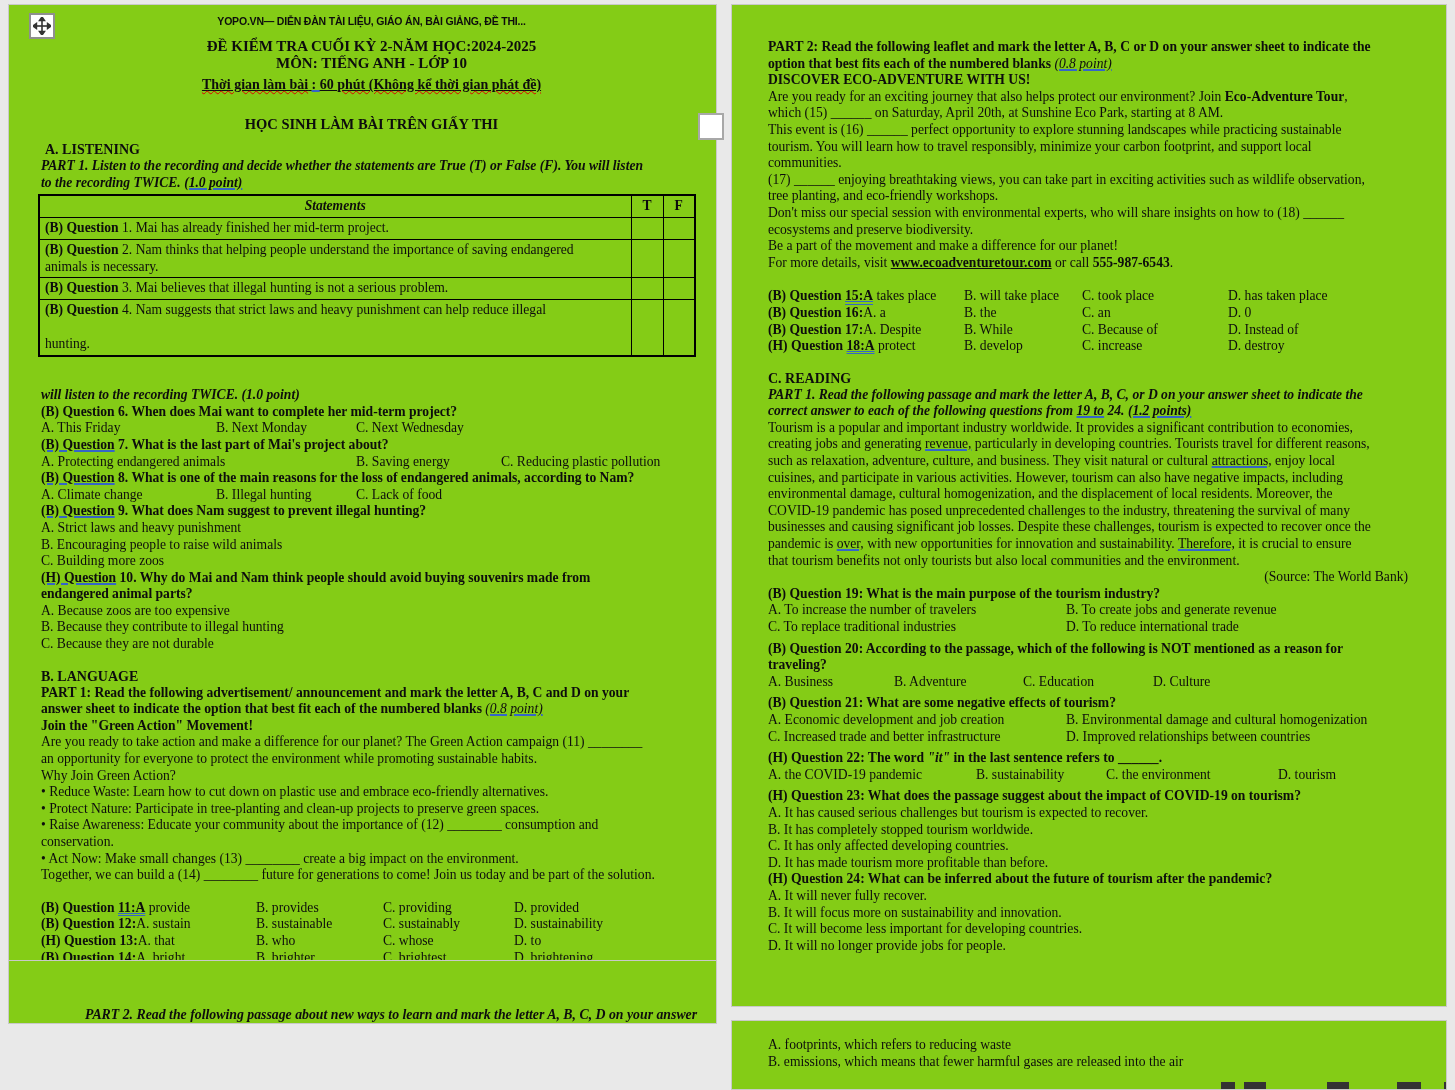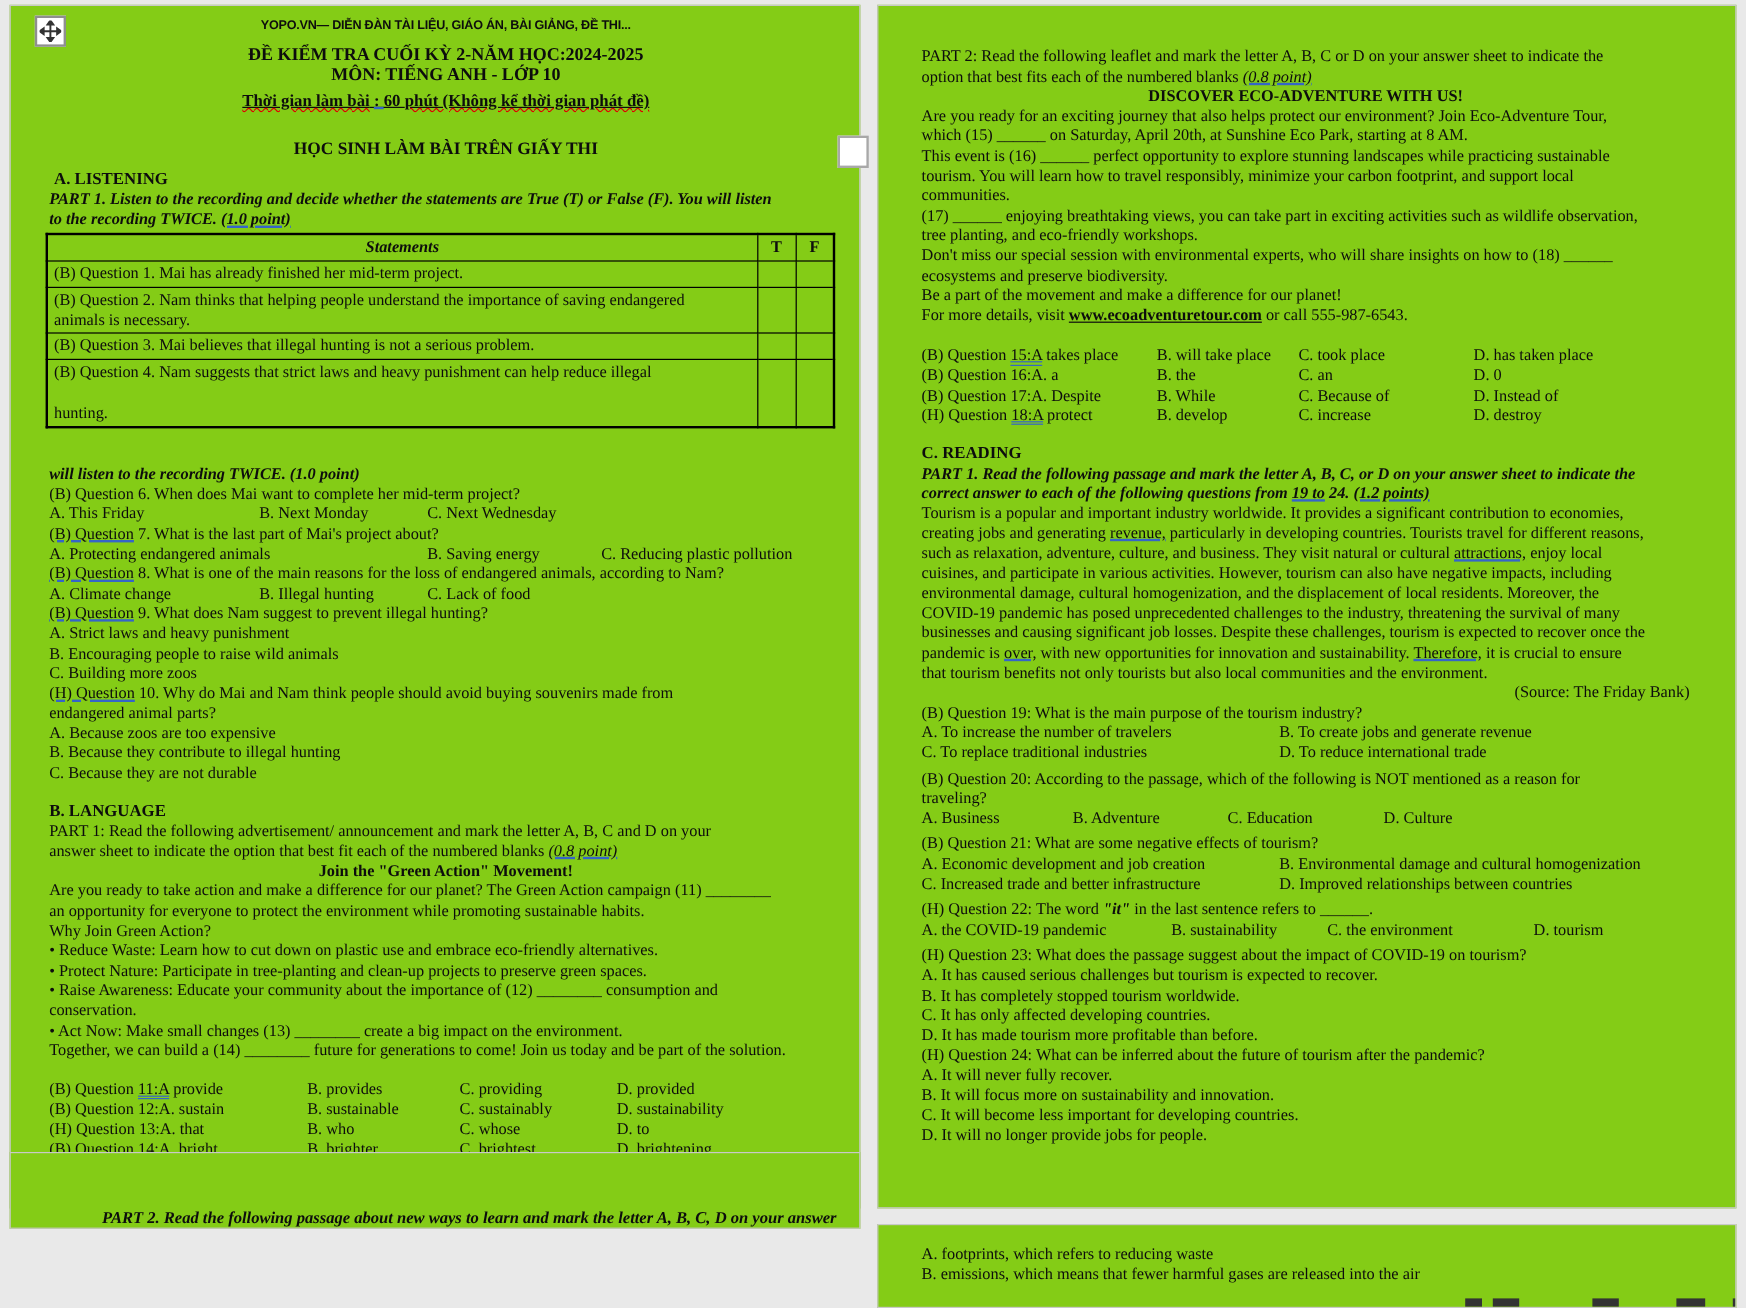--- a/index.html
+++ b/index.html
@@ -11,42 +11,42 @@
   .pg2{left:731px;top:4px;width:716px;height:1003px;padding:34px 38px 0 36px}
   .pg3{left:8px;top:960px;width:709px;height:64px;padding:46px 14px 15px 76px}
   .pg4{left:731px;top:1020px;width:716px;height:70px;padding:16px 38px 0 36px}
   .tx{font-size:13.6px;line-height:16.6px}
   .hdr{font-family:"Liberation Sans",sans-serif;font-weight:bold;font-size:10.5px;letter-spacing:-.2px;text-align:center;margin-top:4px}
   .t1{font-size:15px;font-weight:bold;text-align:center}
   .mtt{margin-top:11px}
   .time{font-size:14px;font-weight:bold;text-align:center;text-decoration:underline;margin-top:5px}
   .note{font-size:14.5px;font-weight:bold;text-align:center;margin-top:23px}
   .sec{font-size:14px;font-weight:bold;margin-top:9px;margin-left:4px}
-  .b{font-weight:normal}
+  .b{font-weight:bold}
   .i{font-style:italic}
   .bi{font-weight:bold;font-style:italic}
   .lk{text-decoration:underline;text-decoration-color:#3565c8;text-decoration-thickness:1.5px}
   .bi.lk,.b.lk{text-decoration:underline;text-decoration-color:#3565c8;text-decoration-thickness:1.5px}
   .lkd{text-decoration:underline double #3565c8}
   .wavy{text-decoration:underline wavy #e00000;text-decoration-thickness:1px}
   .bu{font-weight:bold;text-decoration:underline}
   table.tb{border-collapse:collapse;width:658px;margin-top:3px;margin-left:-3px;font-size:13.6px;line-height:16.8px}
   table.tb th,table.tb td{border:1px solid #000;padding:2px 5px;vertical-align:top}
   table.tb{border:2px solid #000}
   th.st{text-align:center;font-weight:bold;font-style:italic}
   th.tf{width:32px;text-align:center;font-weight:bold;font-style:normal}
   .g3a{display:grid;grid-template-columns:175px 140px 1fr}
   .g3b{display:grid;grid-template-columns:315px 145px 1fr}
   .g4a{display:grid;grid-template-columns:215px 127px 131px 1fr}
   .g4b{display:grid;grid-template-columns:196px 118px 146px 1fr}
   .g2{display:grid;grid-template-columns:298px 1fr}
   .g4c{display:grid;grid-template-columns:126px 129px 130px 1fr}
   .g4d{display:grid;grid-template-columns:208px 130px 172px 1fr}
   .g3a>*,.g3b>*,.g4a>*,.g4b>*,.g4c>*,.g4d>*{white-space:nowrap}
-  .ctr{text-align:center;font-weight:bold}
+  .ctr{font-weight:bold}
   .right{text-align:right}
   .mt16{margin-top:16px}
   .mt14{margin-top:14px}
   .mt5{margin-top:5px}
   .mv{position:absolute;left:20px;top:8px;width:26px;height:26px;border:2px solid #8f8f8f;background:#fff;display:flex;align-items:center;justify-content:center;z-index:6}
   .chk{position:absolute;left:689px;top:108px;width:26px;height:27px;border:2px solid #a8a8a8;background:#fff;z-index:6}
   .frag{position:absolute;background:#333;height:7px;bottom:0}
 </style>
 </head>
 <body>
@@ -193,21 +193,21 @@
     <div class="tx g4b">
       <span><span class="b">(H) Question </span><span class="b lkd">18:A</span><span> protect</span></span>
       <span>B. develop</span>
       <span>C. increase</span>
       <span>D. destroy</span>
     </div>
 
     <div class="sec mt16" style="margin-left:0">C. READING</div>
     <div class="tx"><span class="bi">PART 1. Read the following passage and mark the letter A, B, C, or D on your answer sheet to indicate the</span><br><span class="bi">correct answer to each of the following questions from </span><span class="bi lk">19 to</span><span class="bi"> 24. </span><span class="bi lk">(1.2 points)</span></div>
     <div class="tx"><span>Tourism is a popular and important industry worldwide. It provides a significant contribution to economies,</span><br><span>creating jobs and generating </span><span class="lk">revenue,</span><span> particularly in developing countries. Tourists travel for different reasons,</span><br><span>such as relaxation, adventure, culture, and business. They visit natural or cultural </span><span class="lk">attractions,</span><span> enjoy local</span><br><span>cuisines, and participate in various activities. However, tourism can also have negative impacts, including</span><br><span>environmental damage, cultural homogenization, and the displacement of local residents. Moreover, the</span><br><span>COVID-19 pandemic has posed unprecedented challenges to the industry, threatening the survival of many</span><br><span>businesses and causing significant job losses. Despite these challenges, tourism is expected to recover once the</span><br><span>pandemic is </span><span class="lk">over,</span><span> with new opportunities for innovation and sustainability. </span><span class="lk">Therefore,</span><span> it is crucial to ensure</span><br><span>that tourism benefits not only tourists but also local communities and the environment.</span></div>
-    <div class="tx right">(Source: The Friday Bank)</div>
+    <div class="tx right">(Source: The World Bank)</div>
 
     <div class="tx"><span class="b">(B) Question 19: What is the main purpose of the tourism industry?</span></div>
     <div class="tx g2">
       <span>A. To increase the number of travelers</span>
       <span>B. To create jobs and generate revenue</span>
       <span>C. To replace traditional industries</span>
       <span>D. To reduce international trade</span>
     </div>
 
     <div class="tx mt5"><span class="b">(B) Question 20: According to the passage, which of the following is NOT mentioned as a reason for</span><br><span class="b">traveling?</span></div>

